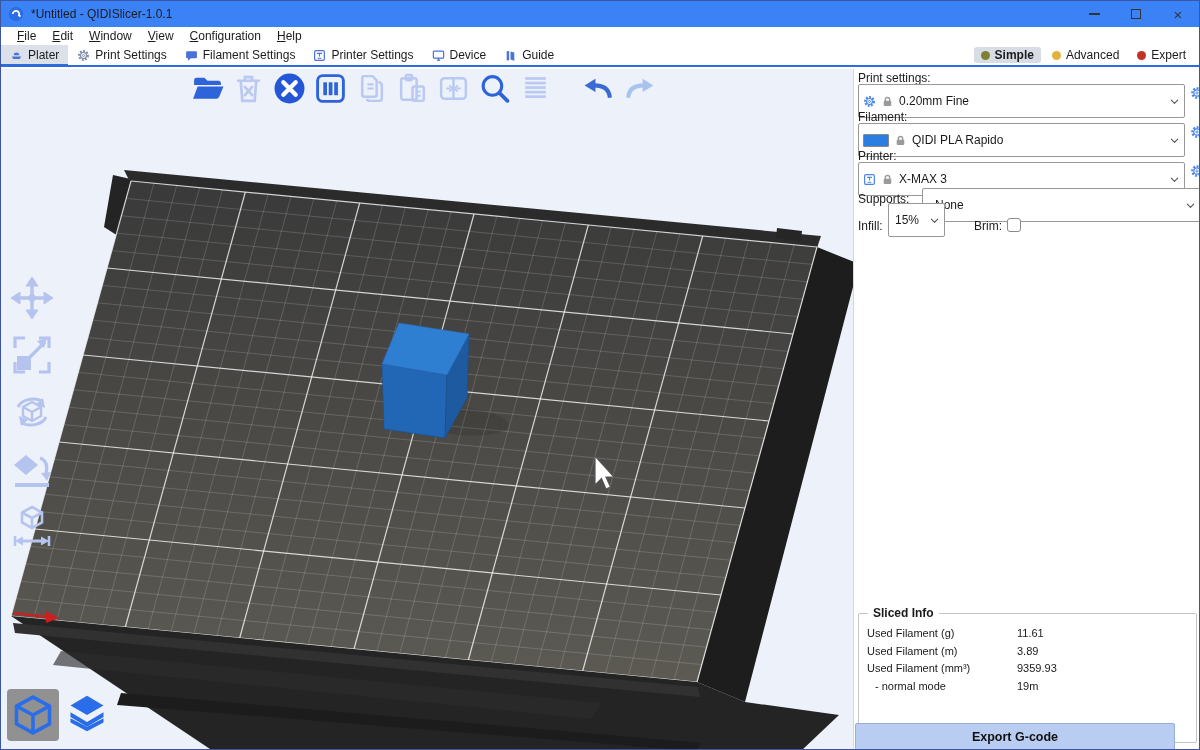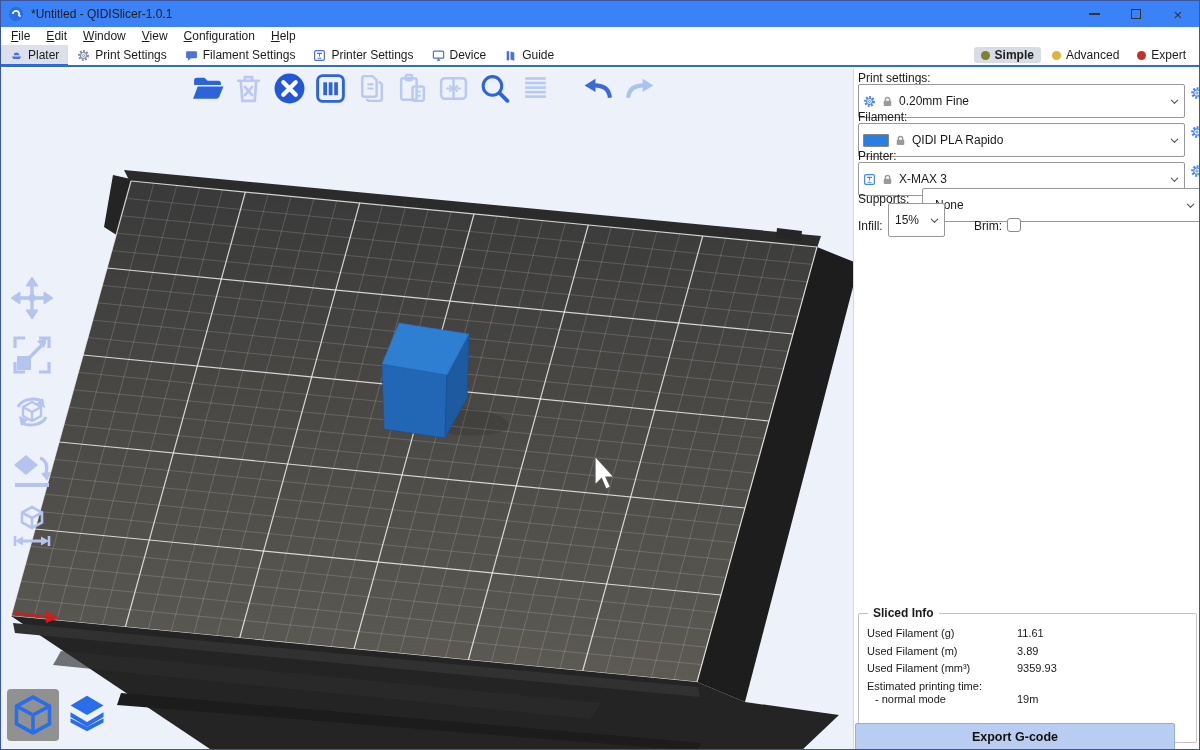--- a/index.html
+++ b/index.html
@@ -16,21 +16,21 @@
   .titlebar{position:absolute;left:0;top:0;width:100%;height:26px;background:#3b82f6;display:flex;align-items:center;}
   .app-icon{margin-left:7px;width:16px;height:16px;}
   .title-text{margin-left:7px;font-size:12px;color:#1c1c1c;}
   .win-controls{margin-left:auto;display:flex;height:100%;}
   .win-btn{width:42px;height:100%;display:flex;align-items:center;justify-content:center;color:#333;}
   .glyph-min{width:11px;height:1.5px;background:#333;}
   .glyph-max{width:10px;height:10px;border:1.3px solid #333;}
   .glyph-close{font-size:15px;line-height:1;color:#333;}
 
   
-  .menubar{position:absolute;left:0;top:26px;width:100%;height:18px;background:#fff;display:flex;align-items:center;padding-left:2px;}
+  .menubar{position:absolute;left:0;top:26px;width:100%;height:18px;background:#fff;display:flex;align-items:center;padding-left:8px;}
   .menu-item{display:inline-block;font-size:12px;color:#1c1c1c;padding:0 8px;}
   .menu-item::first-letter{text-decoration:underline;}
 
   
   .tabbar{position:absolute;left:0;top:44px;width:100%;height:22px;background:#fff;display:flex;align-items:stretch;border-bottom:2px solid var(--accent);}
   .tab{position:relative;display:flex;align-items:center;gap:5px;padding:0 9px;font-size:12px;color:#1c1c1c;}
   .tab.active{background:#dce0e9;}
   .tab.active::after{content:'';position:absolute;left:0;right:0;bottom:-2px;height:3px;background:var(--accent);}
   .tab-ic{width:13px;height:13px;color:#4a72d8;}
   .tab-ic.gray{color:#7d8ba3;}
@@ -525,24 +525,20 @@
         <span class="sv">11.61</span>
       </div>
       <div class="srow">
         <span class="sl">Used Filament (m)</span>
         <span class="sv">3.89</span>
       </div>
       <div class="srow">
         <span class="sl">Used Filament (mm³)</span>
         <span class="sv">9359.93</span>
       </div>
-      <div class="srow tight">
-        <span class="sl" style="width:200px">Estimated printing time:</span>
-        <span class="sv"></span>
-      </div>
       <div class="srow indent">
         <span class="sl">- normal mode</span>
         <span class="sv">19m</span>
       </div>
     </div>
   </div>
 
   <div class="export-btn">Export G-code</div>
 </div>
 

